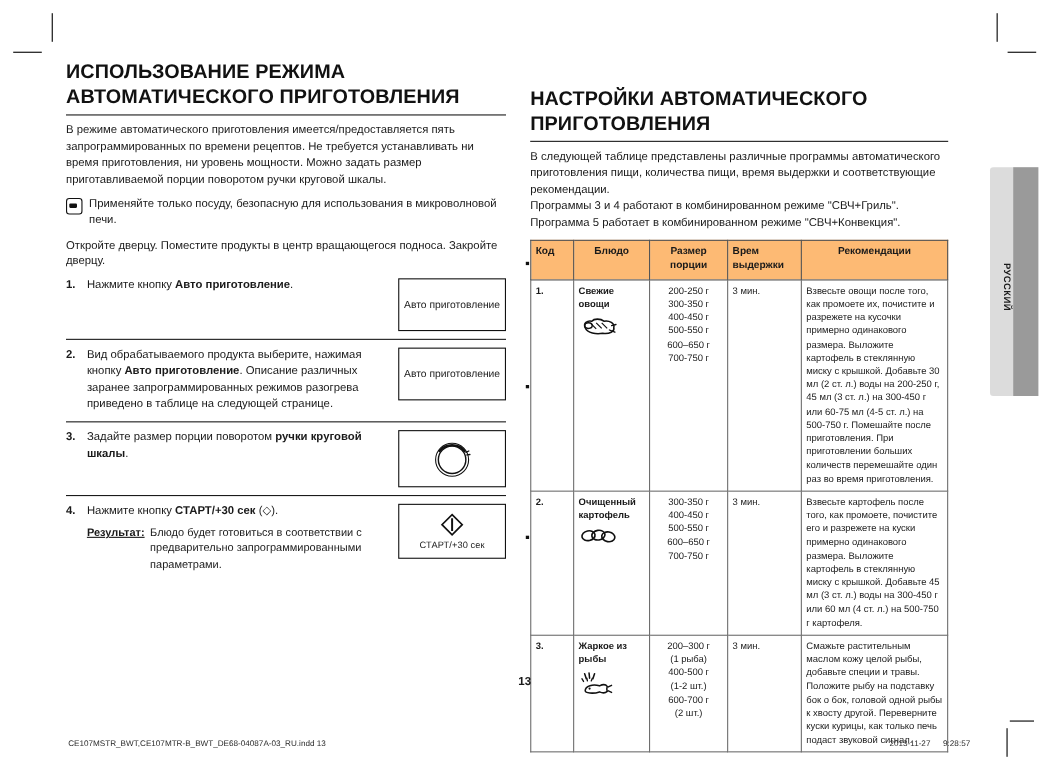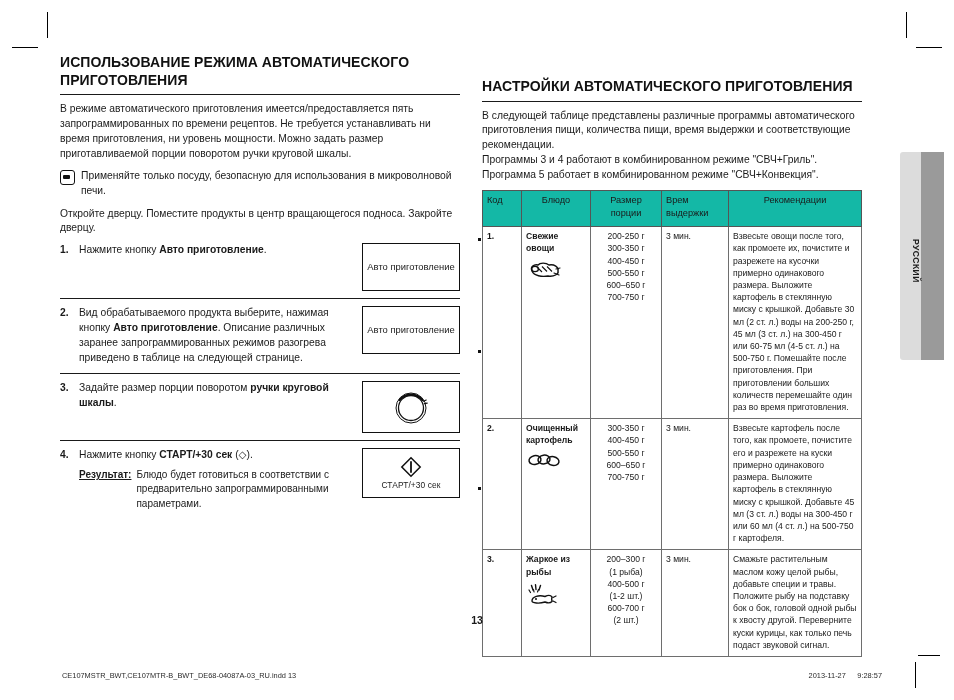--- a/index.html
+++ b/index.html
@@ -36,21 +36,21 @@
   .columns {
     display: flex;
     gap: 22px;
     align-items: flex-start;
   }
   .col-left  { width: 400px; flex: none; }
   .col-right { width: 380px; flex: none; margin-top: 24px; }
 
   
   h1.section-title {
-    font-size: 14px;
+    font-size: 18px;
     line-height: 1.25;
     font-weight: bold;
     margin: 0 0 5px 0;
     letter-spacing: .1px;
     color: #111;
   }
   .rule {
     border: 0;
     border-top: 1.6px solid #1a1a1a;
     margin: 0 0 7px 0;
@@ -172,22 +172,22 @@
   }
   table.auto-table th,
   table.auto-table td {
     border: 1px solid #6e6e6e;
     vertical-align: top;
     padding: 3px 4px 5px 4px;
     font-size: 8.6px;
     line-height: 1.42;
   }
   table.auto-table thead th {
-    background: #14b8a6;
-    font-weight: normal;
+    background: #fdba74;
+    font-weight: bold;
     font-size: 9.2px;
     border-color: #555;
     padding-bottom: 6px;
   }
   table.auto-table tbody tr { }
   .c-code { width: 30px; text-align: left; font-weight: bold; }
   .c-dish { width: 60px; font-weight: bold; }
   .c-size { width: 62px; text-align: center; font-weight: normal; }
   .c-time { width: 58px; text-align: left; }
   .c-rec  { }

